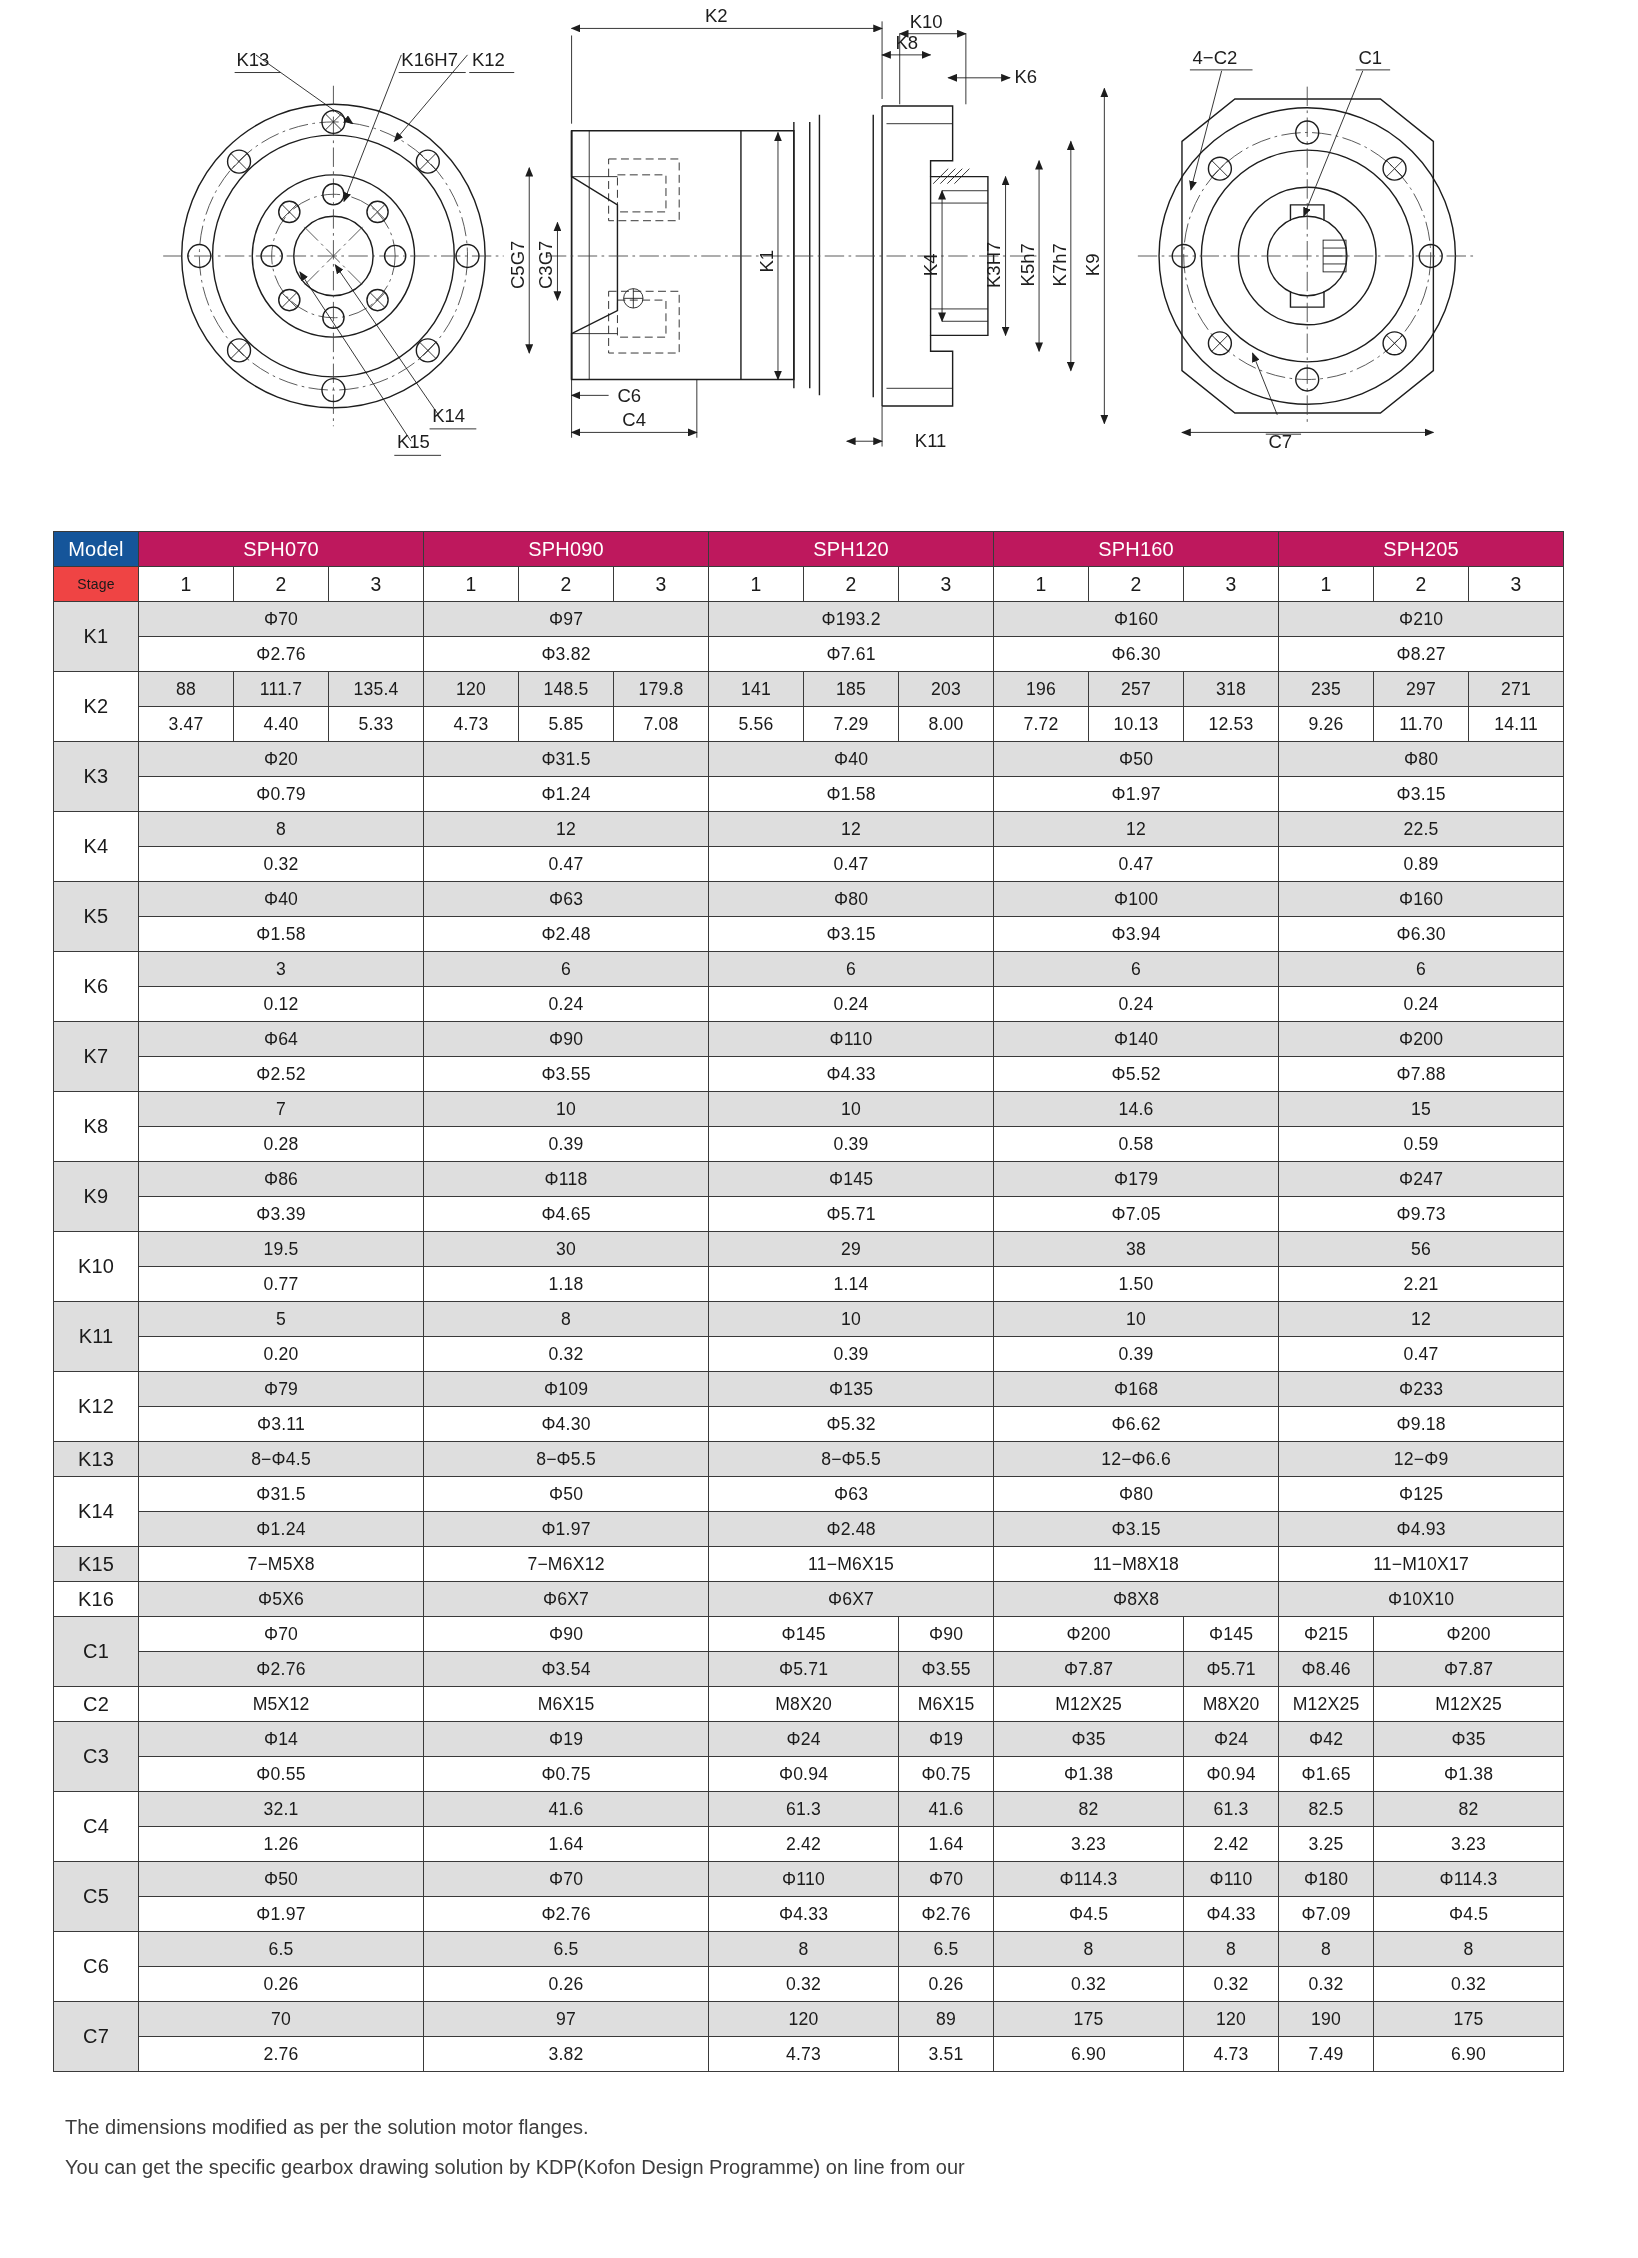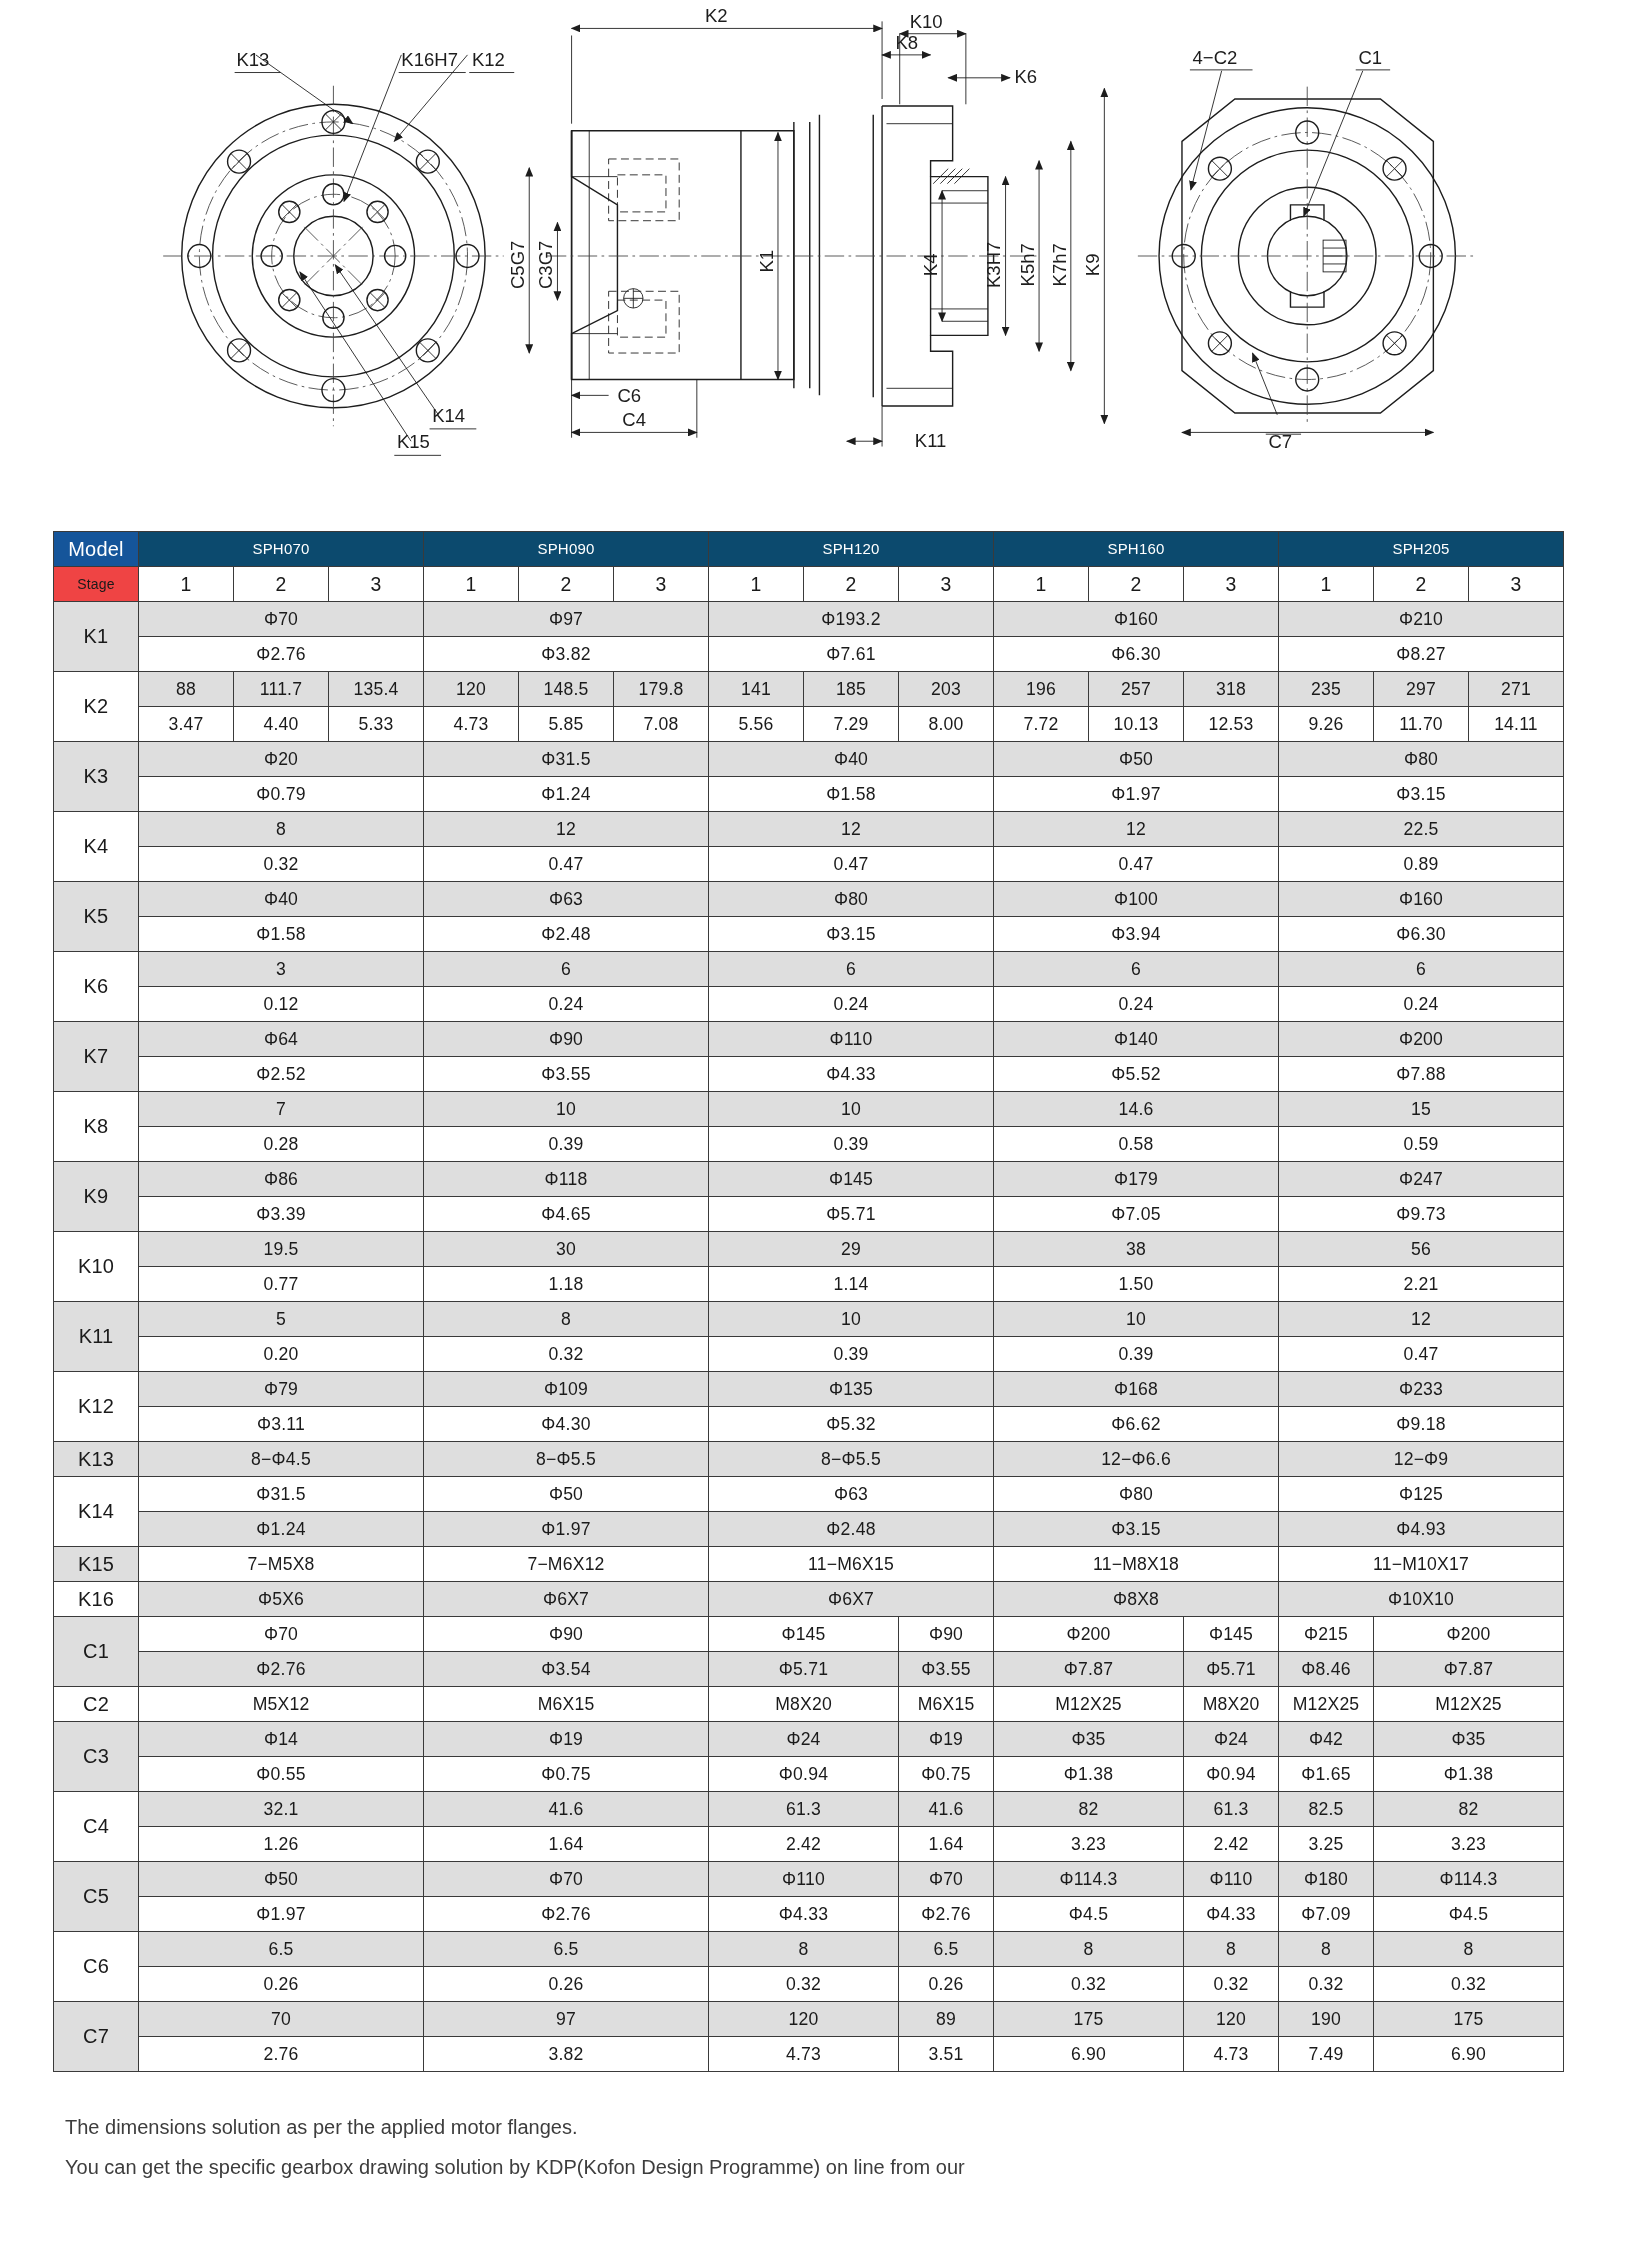--- a/index.html
+++ b/index.html
@@ -27,24 +27,24 @@
     border:1.4px solid #3a3a3a;
     text-align:center;
     vertical-align:middle;
     padding:0;
     height:34px;
     font-weight:400;
     line-height:1.05;
     letter-spacing:0.2px;
   }
   .hdr-blue{
-    background:#0c4a6e;
+    background:#be185d;
     color:#ffffff;
     height:41px;
-    font-size:15px;
+    font-size:20px;
     letter-spacing:0.4px;
     border-color:#15559a;
   }
   .hdr-model{
     background:#15559a;
     color:#ffffff;
     height:41px;
     font-size:20px;
     border-color:#15559a;
   }
@@ -741,18 +741,18 @@
             <td class="inch" colspan="2" rowspan="1">6.90</td>
             <td class="inch" colspan="1" rowspan="1">4.73</td>
             <td class="inch" colspan="1" rowspan="1">7.49</td>
             <td class="inch" colspan="2" rowspan="1">6.90</td>
           </tr>
         </tbody>
     </table>
   </div>
 
   <div class="notes">
-    <p>The dimensions solution as per the applied motor flanges.</p>
+    <p>The dimensions modified as per the solution motor flanges.</p>
     <p>You can get the specific gearbox drawing solution by KDP(Kofon Design Programme) on line from our</p>
   </div>
 
 </div>
 
 
 </body></html>

